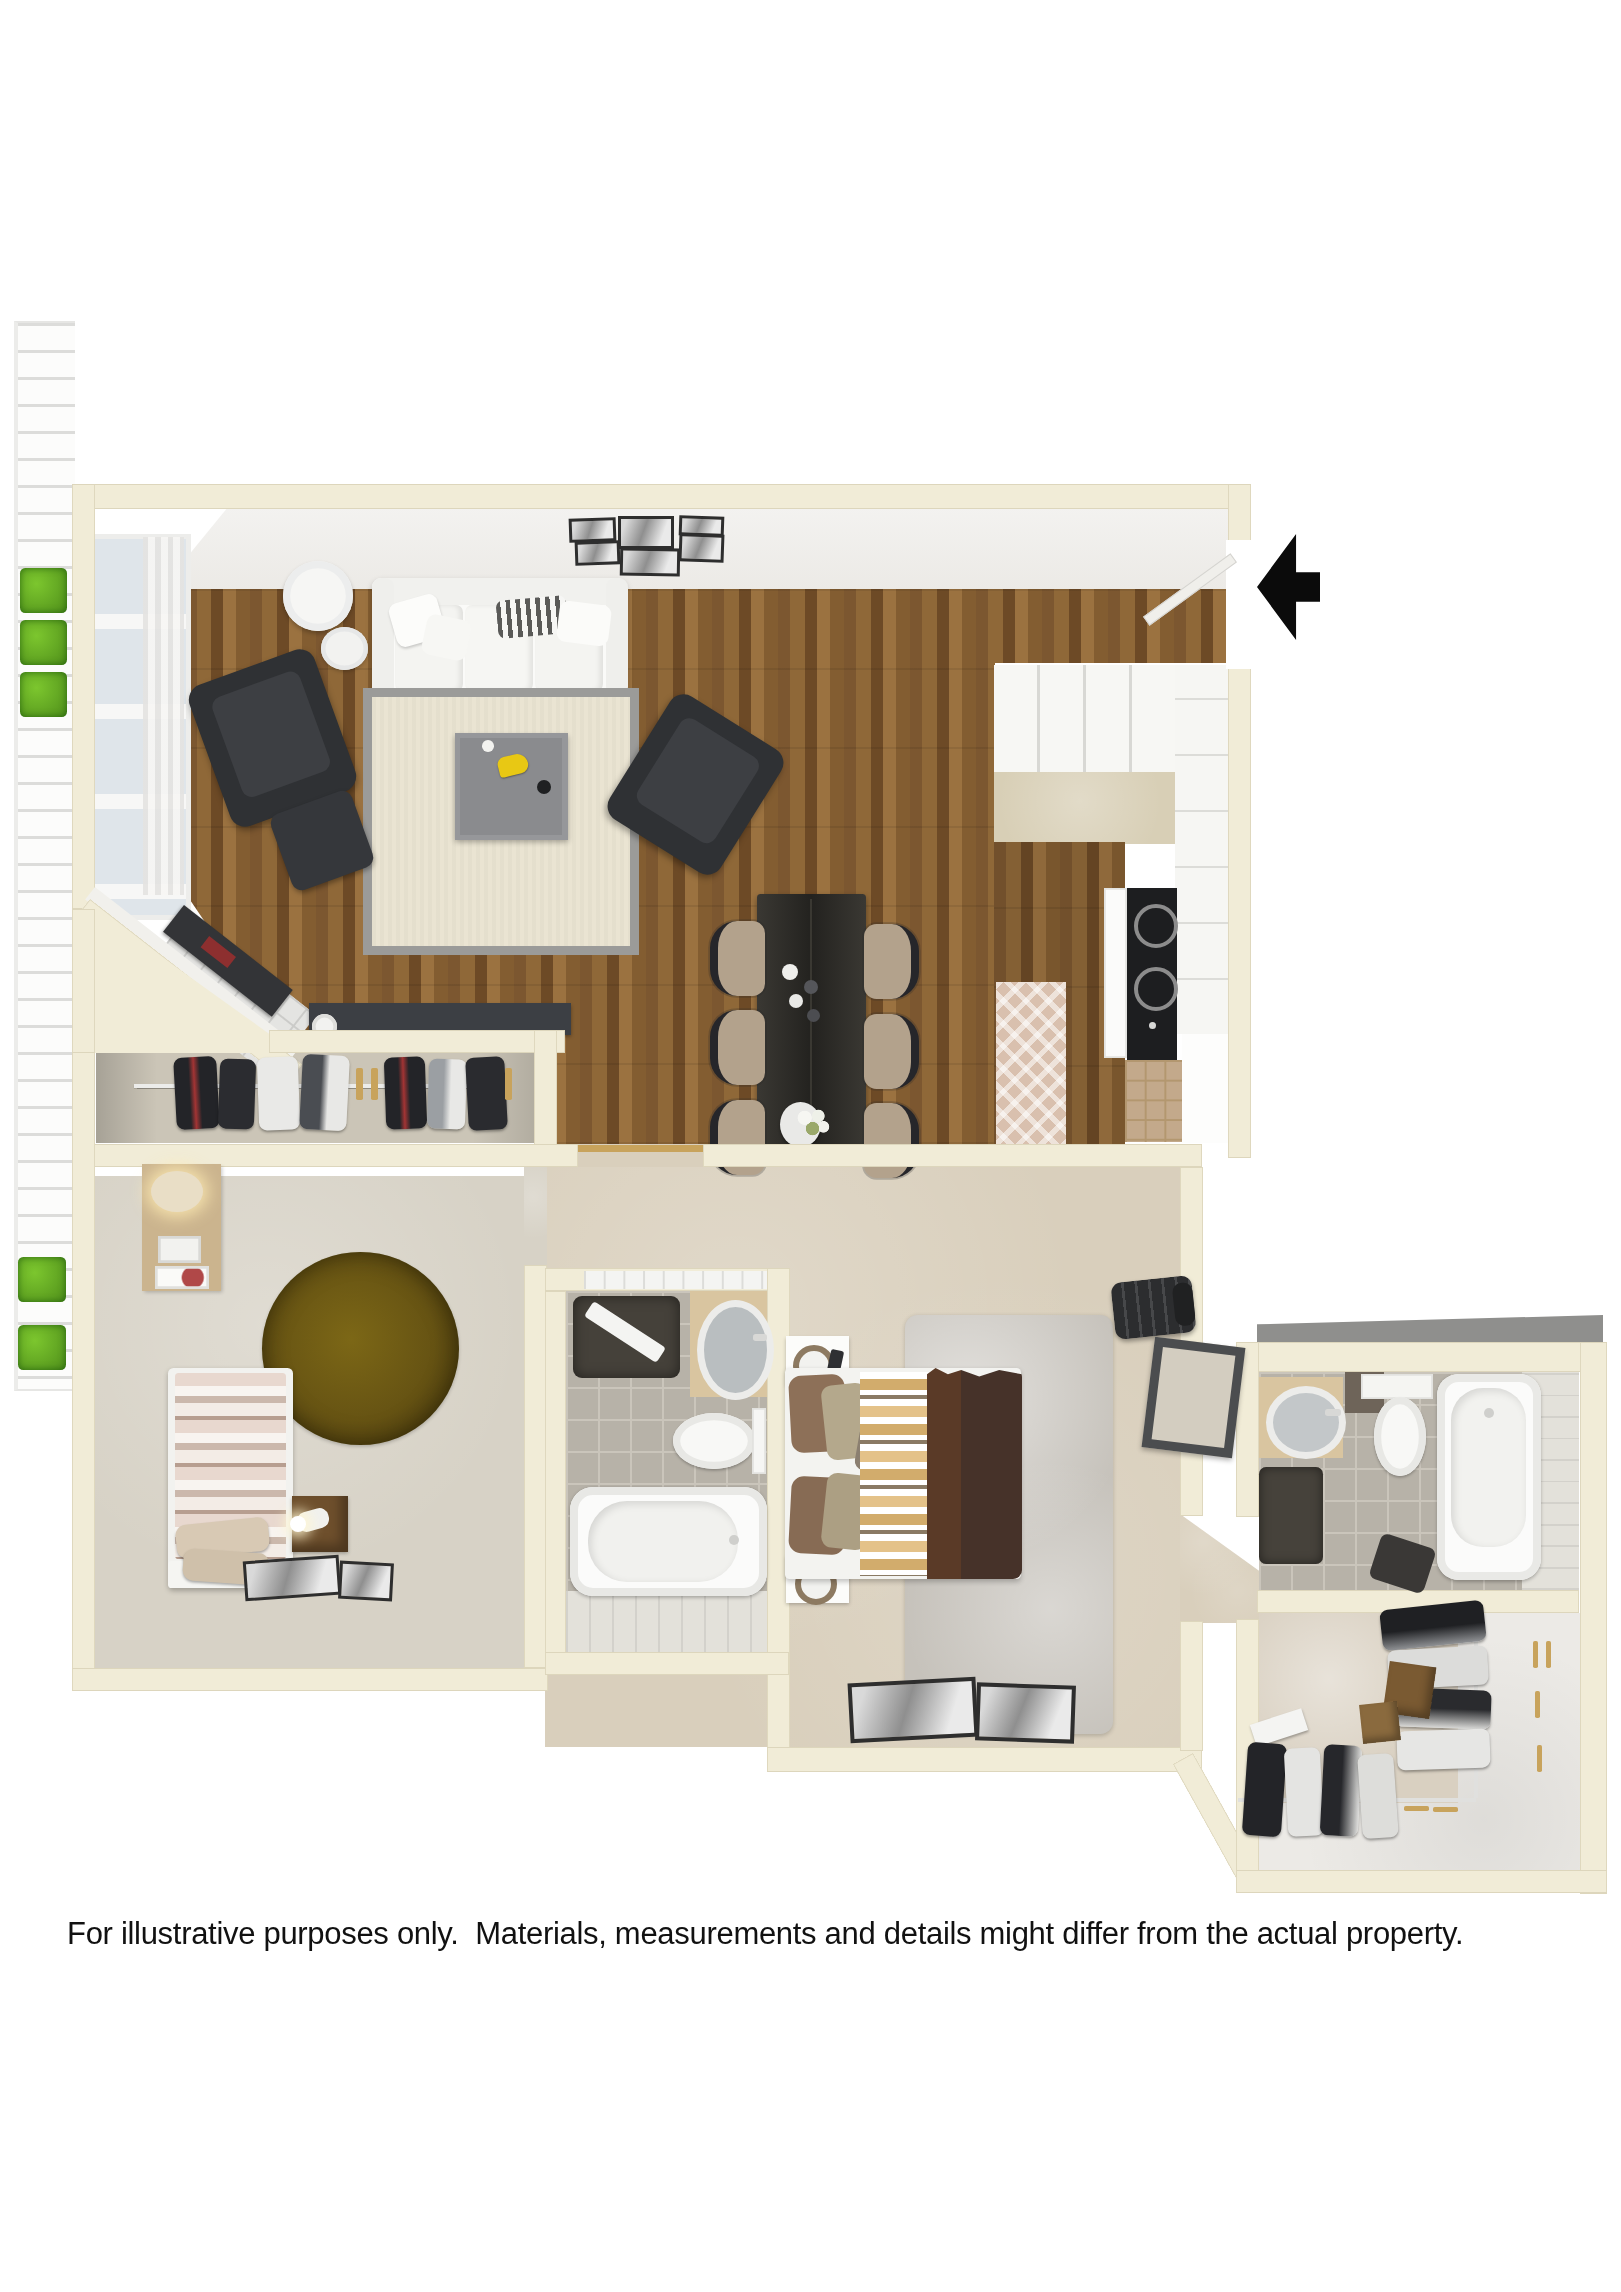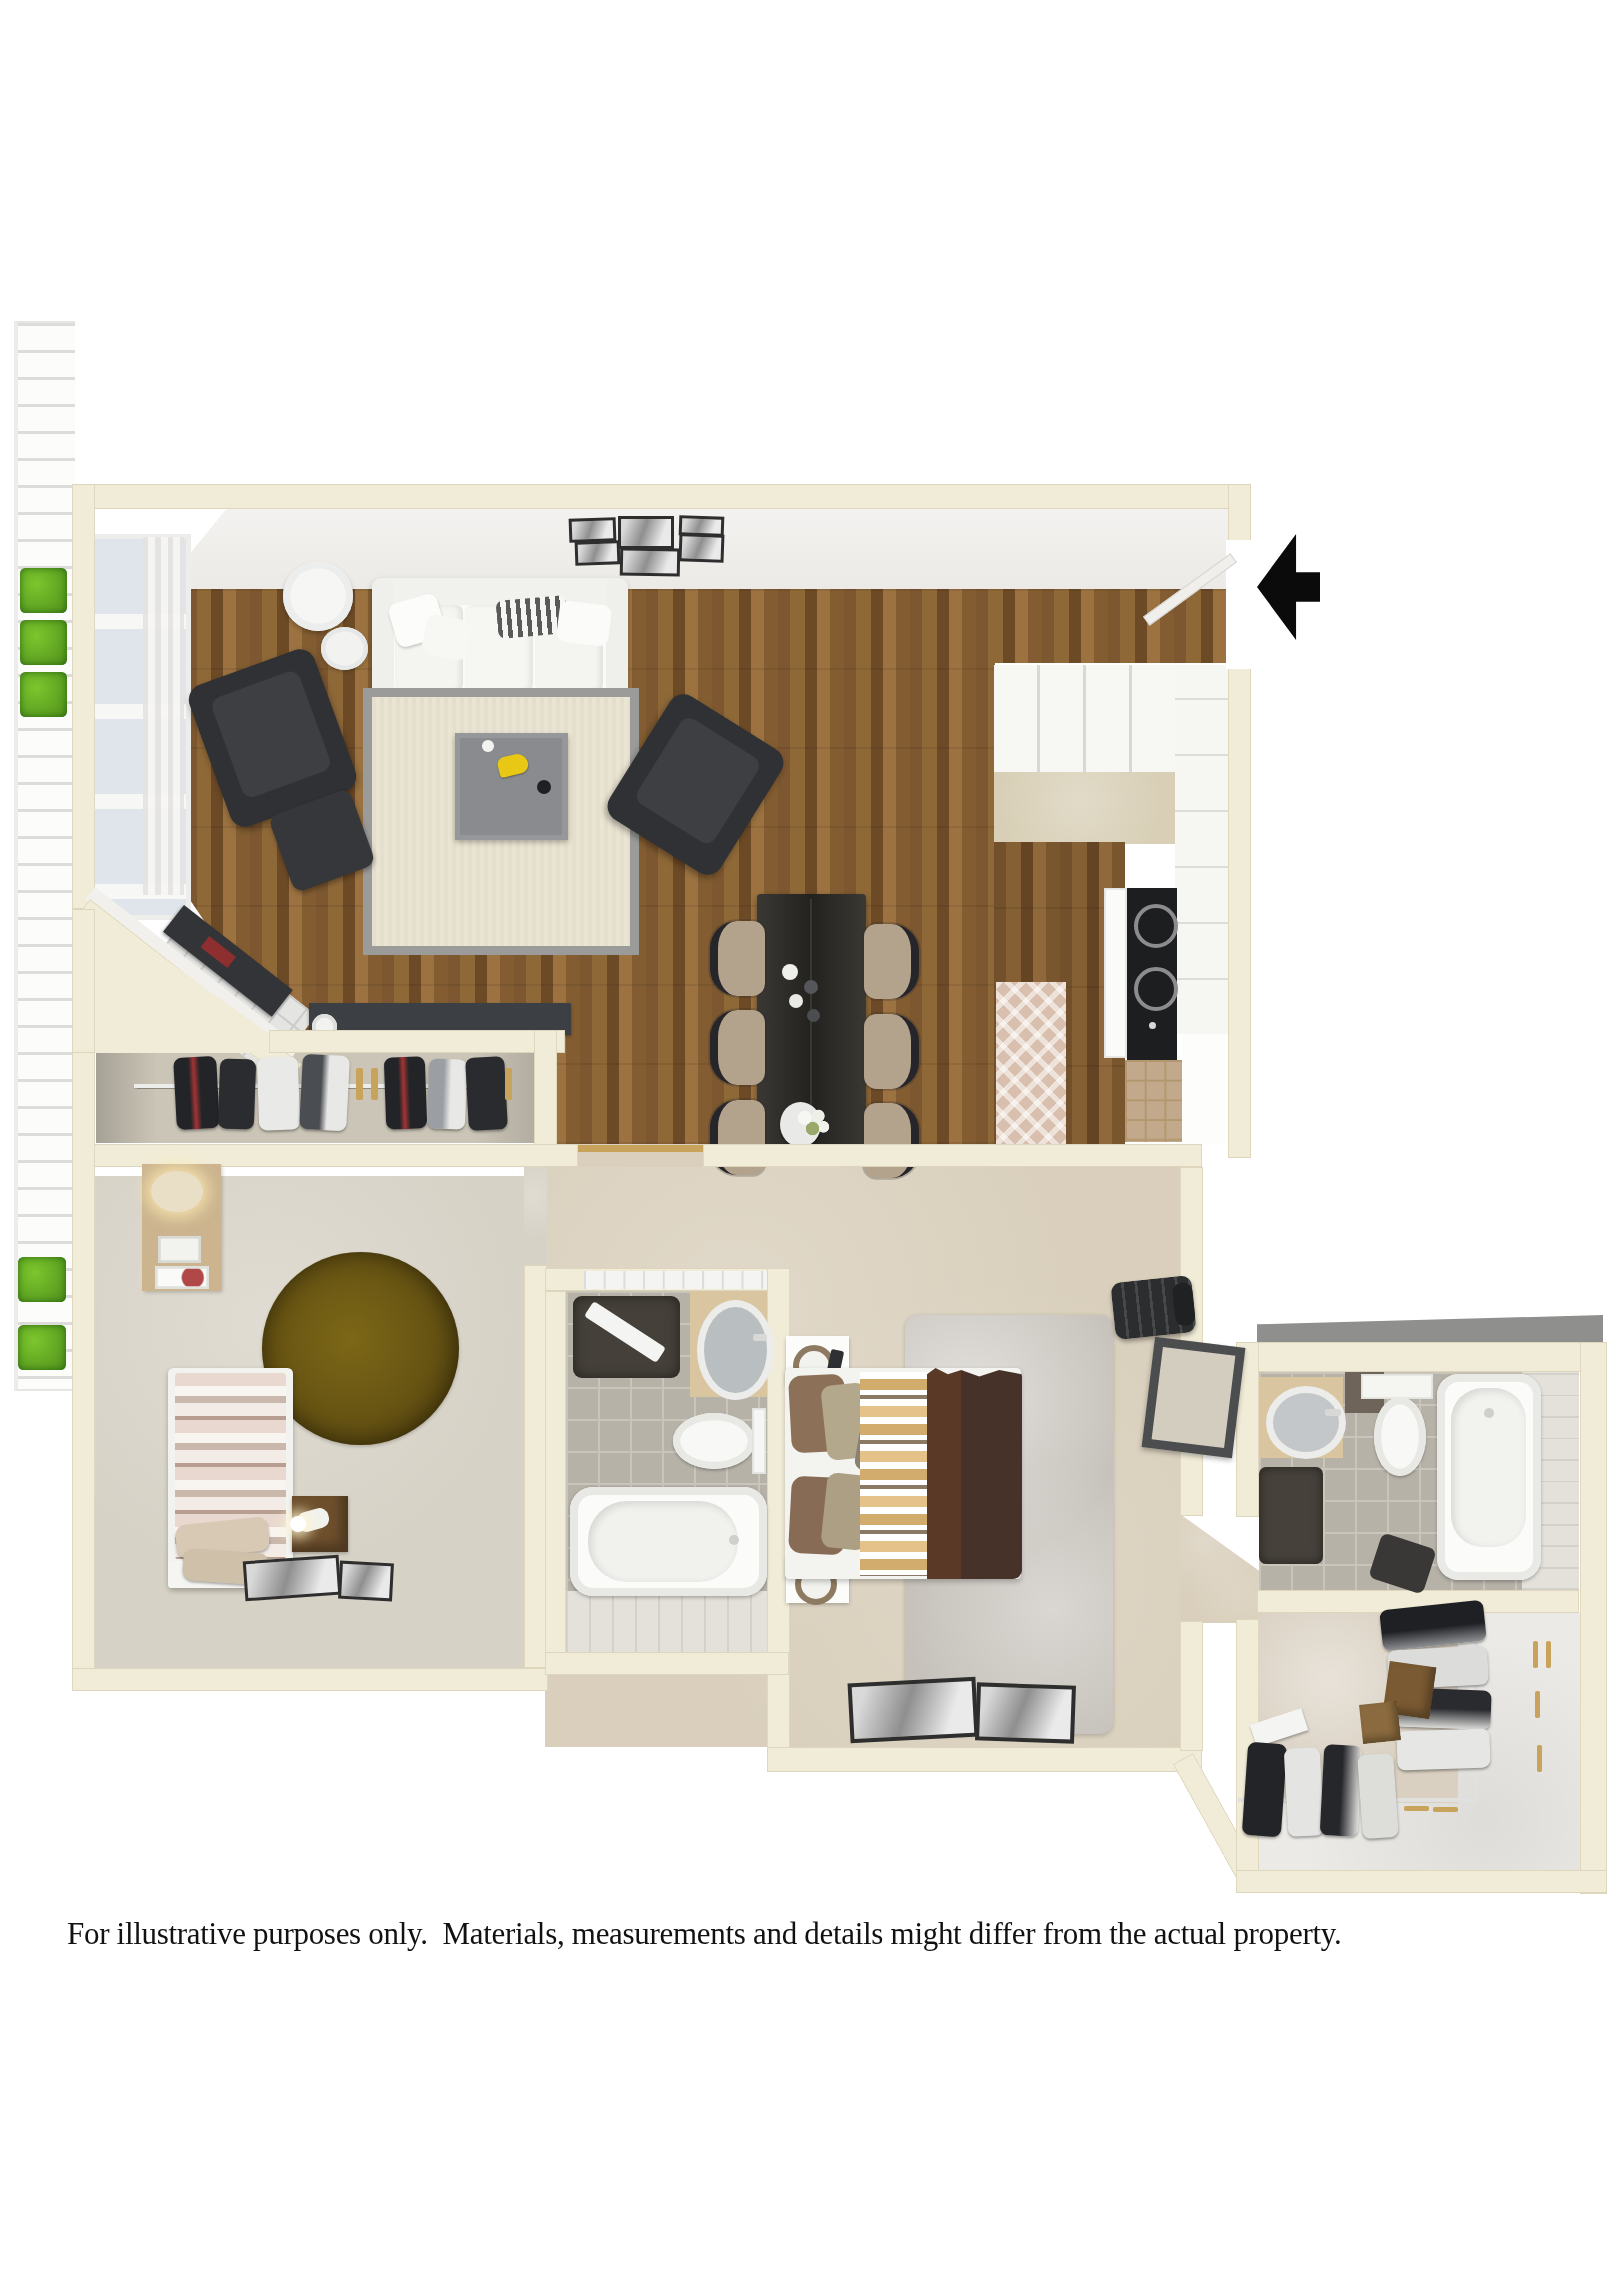--- a/index.html
+++ b/index.html
@@ -1,17 +1,17 @@
 <!DOCTYPE html>
 <html style="--wall: #f1ecd7; --wallEdge: #ddd6bc; --wallFace: #eceae6; --carpet: #d9cfbc; --carpetCool: #d7d2c6; --closetFloor: #cbc5b7; --tile: #b7b2a8; --grout: #cac5bb; --plankLight: #e3e1da; --rugBeige: #eae4d2; --rugBorder: #9b9b99; --rugGrey: #c6c2bb; --oliveRug: #665313; --counter: #d9c5a0; --gold: #c8a35c; --green: #4f8f1a; --furnitureBlack: #2c2d2f; --blanketBrown: #5a3a27; --woodMid: #8a6233; --arrow: #0b0b0b;font-size:14.3px"><head>
 <meta charset="utf-8">
 <style>
   html,body{margin:0;padding:0;background:#fff}
   #plan{position:relative;width:1621px;height:2293px;background:#fff;overflow:hidden;
-        font-family:Liberation Serif, serif}
+        font-family:Liberation Sans, sans-serif}
   .abs{position:absolute}
   .wall{position:absolute;background:var(--wall,#f1ecd7);box-shadow:inset 0 0 0 0.9px var(--wallEdge,#ddd6bc)}
   .face{position:absolute;background:#f1f0ec}
   .wood{background-image:
       repeating-linear-gradient(0deg, rgba(0,0,0,.08) 0 1.8px, rgba(0,0,0,0) 1.8px 79px),
       repeating-linear-gradient(90deg,#7c5730 0 12.5px,#8f6838 12.5px 27px,#6d4a26 27px 39px,#9b7240 39px 52px,#835d31 52px 66px)}
   .carpet{background-color:var(--carpet,#d9cfbc);
       background-image:radial-gradient(circle at 30% 25%, rgba(255,255,255,.20), rgba(255,255,255,0) 55%),
                        radial-gradient(circle at 72% 70%, rgba(255,255,255,.14), rgba(255,255,255,0) 50%)}
   .carpetcool{background-color:var(--carpetCool,#d7d2c6);

